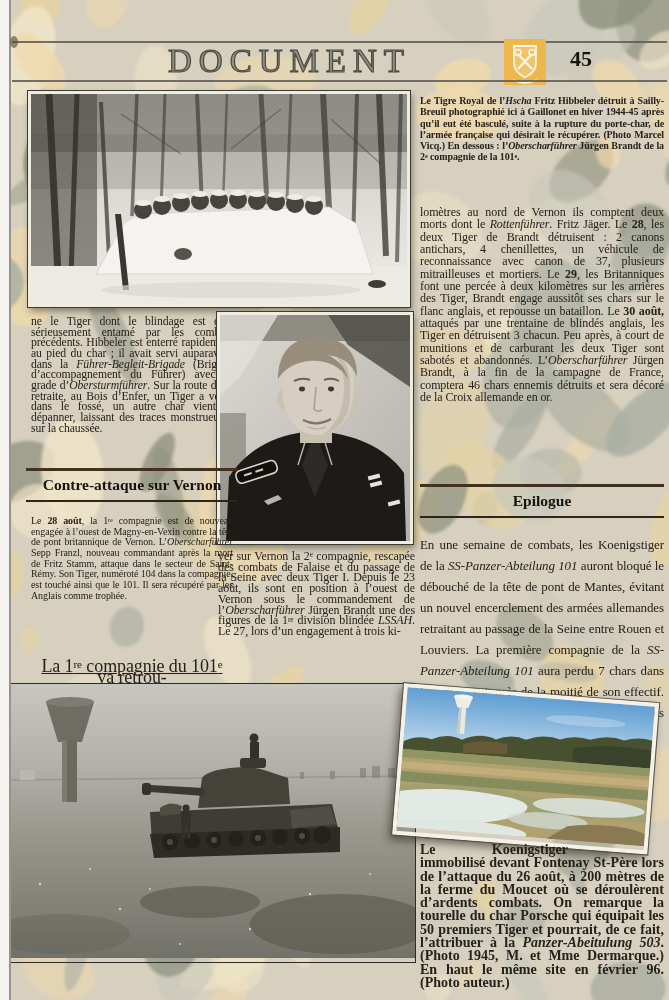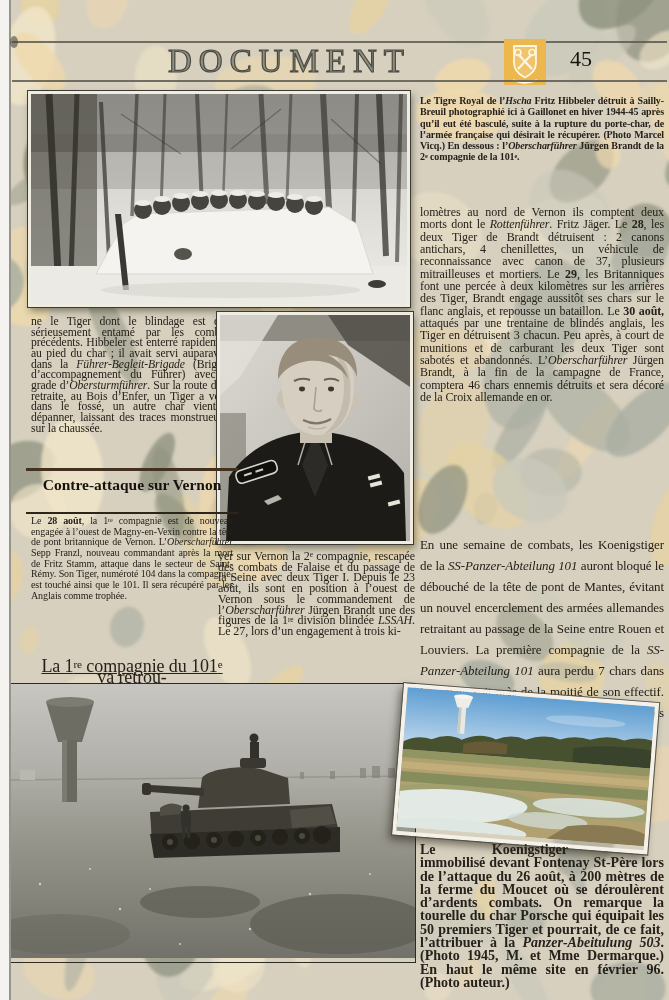--- a/index.html
+++ b/index.html
@@ -6,41 +6,41 @@
   body{width:669px;height:1000px;position:relative;overflow:hidden;background:#ffffff;
        font-family:"Liberation Serif","DejaVu Serif",serif;color:#26211b;}
   #page{position:absolute;left:10px;top:0;width:659px;height:1000px;background:#d7d0bf;overflow:hidden;}
   #camo-svg{position:absolute;left:0;top:0;width:100%;height:100%;}
   .scan-strip{position:absolute;left:0;top:0;width:10px;height:1000px;background:#f4f3ef;}
   .scan-line{position:absolute;left:9px;top:0;width:2px;height:1000px;background:#96948b;}
   
   .hrule{position:absolute;height:2px;background:#5c5b52;opacity:.85;}
   #doc-title{position:absolute;left:158px;top:43px;font-size:33px;letter-spacing:7px;
              color:#8f8e82;-webkit-text-stroke:1.2px #4c4b43;font-weight:normal;}
-  #page-num{position:absolute;left:560px;top:46px;font-size:22px;font-weight:normal;color:#16130f;}
+  #page-num{position:absolute;left:560px;top:46px;font-size:22px;font-weight:bold;color:#16130f;}
   #emblem{position:absolute;left:494px;top:39px;width:42px;height:46px;}
   
   .photo{position:absolute;background:#ccc;border:3px solid #efece1;outline:1px solid #3b3a33;
          box-shadow:2px 4px 7px rgba(40,35,22,.5);}
   .photo svg{display:block;}
   #photo-field{position:absolute;left:-10px;top:684px;outline:1px solid #2c2b26;}
   #photo-site{position:absolute;left:394px;top:683px;border:4px solid #f4f1e8;outline:1px solid #555249;
               transform:rotate(4.5deg);transform-origin:top left;box-shadow:-3px 5px 8px rgba(30,25,15,.55);z-index:6;}
   
   .col{position:absolute;text-align:justify;}
   .bold-cap{font-weight:bold;}
   #cap-top{left:410px;top:95px;width:244px;font-size:10px;line-height:11.3px;letter-spacing:-.1px;}
   #right-p1{left:410px;top:206px;width:244px;font-size:12px;line-height:12.35px;letter-spacing:-.1px;}
   #left-p1{left:21px;top:317px;width:202px;font-size:11.7px;line-height:10.65px;letter-spacing:-.1px;}
   #portrait{left:207px;top:312px;}
   #center-p{left:208px;top:551px;width:197px;font-size:12px;line-height:10.7px;letter-spacing:-.1px;}
   .section{position:absolute;text-align:center;}
   .section .rule{height:2.5px;background:#43311f;}
   .section .rule2{height:2px;background:#2d241a;}
-  .section .stitle{font-weight:bold;font-size:15.5px;padding:5px 0 18px 0;color:#16130f;}
+  .section .stitle{font-weight:bold;font-size:15.5px;padding:5px 0 6px 0;color:#16130f;}
   #sec-contre{left:16px;top:468px;width:212px;}
   #sec-epilogue{left:410px;top:484px;width:244px;}
   #right-p2{left:410px;top:534px;width:244px;font-size:13px;line-height:21px;letter-spacing:-.1px;}
   #left-p2{left:21px;top:516px;width:202px;font-size:10px;line-height:10.65px;letter-spacing:-.1px;}
   #left-p3{left:21px;top:661px;width:202px;font-size:18px;line-height:10.65px;letter-spacing:-.1px;text-align:center;text-decoration:underline;}
   #cap-bottom{left:410px;top:843px;width:244px;font-size:14px;line-height:13.3px;font-weight:bold;z-index:7;}
   #cap-bottom::before{content:"";float:right;width:96px;height:13px;}
   sup{font-size:.62em;line-height:0;vertical-align:baseline;position:relative;top:-.35em;}
   i{font-style:italic;} b{font-weight:bold;}
   .corner-smudge{position:absolute;left:10px;top:36px;width:8px;height:12px;background:#4a473e;border-radius:50%;opacity:.6;}
@@ -317,20 +317,25 @@
       <path d="M83 105 Q97 112 111 104" stroke="#7d7566" stroke-width="2.2" fill="none"></path>
       <path d="M88 112 Q97 116 106 112" stroke="#b2a999" stroke-width="1.2" fill="none"></path>
     </svg>
   </div>
 
   <div class="section" id="sec-contre">
     <div class="rule"></div>
     <div class="stitle">Contre-attaque sur Vernon</div>
     <div class="rule2"></div>
   </div>
+  <div class="section" id="sec-epilogue">
+    <div class="rule"></div>
+    <div class="stitle">Epilogue</div>
+    <div class="rule2"></div>
+  </div>
 
   <div class="col" id="left-p2">Le <b>28 août</b>, la 1<sup>re</sup> compagnie est de nouveau engagée à l’ouest de Magny-en-Vexin contre la tête de pont britannique de Vernon. L’<i>Oberscharführer</i> Sepp Franzl, nouveau commandant après la mort de Fritz Stamm, attaque dans le secteur de Saint-Rémy. Son Tiger, numéroté 104 dans la compagnie, est touché ainsi que le 101. Il sera récupéré par les Anglais comme trophée.</div>
   <div class="col" id="left-p3">La 1<sup>re</sup> compagnie du 101<sup>e</sup> va retrou-</div>
   <div class="col" id="center-p">ver sur Vernon la 2<sup>e</sup> compagnie, rescapée des combats de Falaise et du passage de la Seine avec deux Tiger I. Depuis le 23 août, ils sont en position à l’ouest de Vernon sous le commandement de l’<i>Oberscharführer</i> Jürgen Brandt une des figures de la 1<sup>re</sup> division blindée <i>LSSAH</i>. Le 27, lors d’un engagement à trois ki-</div>
   <div class="col" id="right-p2">En une semaine de combats, les Koenigstiger de la <i>SS-Panzer-Abteilung 101</i> auront bloqué le débouché de la tête de pont de Mantes, évitant un nouvel encerclement des armées allemandes retraitant au passage de la Seine entre Rouen et Louviers. La première compagnie de la <i>SS-Panzer-Abteilung 101</i> aura perdu 7 chars dans le secteur soit près de la moitié de son effectif. On note les commandants de Tiger suivants res-</div>
 
   <div id="photo-field">
     <svg width="415" height="274" viewBox="0 0 415 274">
       <defs>
         <linearGradient id="fbg" x1="0" y1="0" x2="0" y2="1">

